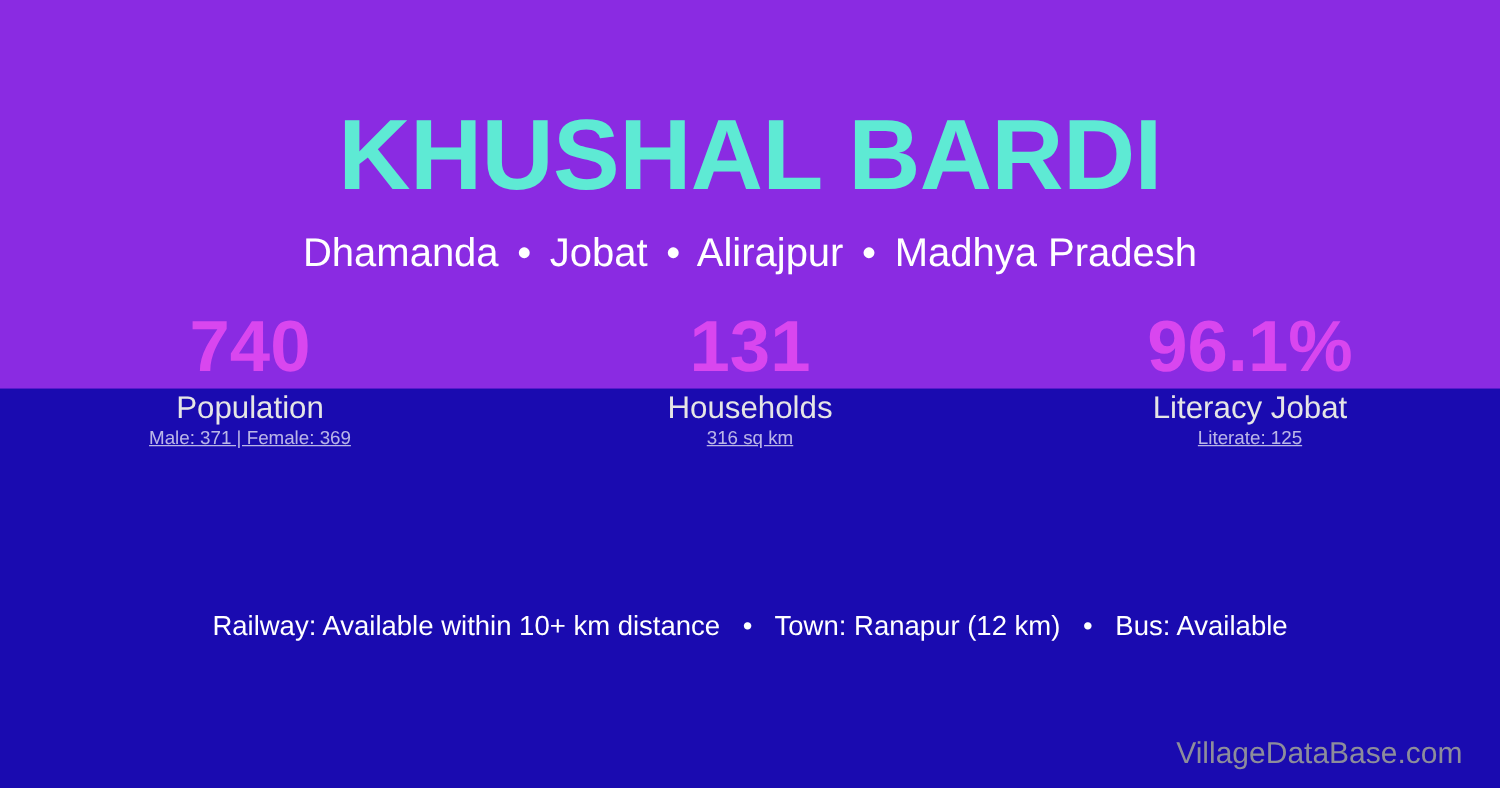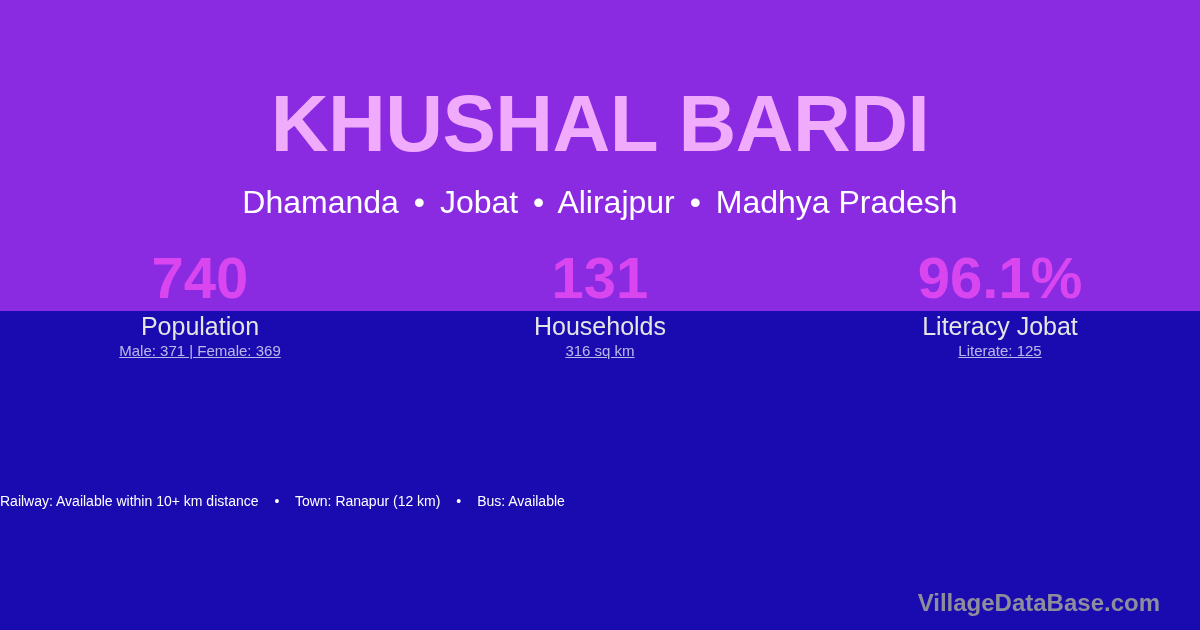--- a/index.html
+++ b/index.html
@@ -50,21 +50,21 @@
     text-align: center;
     z-index: 3;
   }
   .village-title {
     margin: 0;
     padding-top: 84px;
     font-size: 80px;
     font-weight: bold;
     line-height: 1.0;
     letter-spacing: -0.5px;
-    color: #f0abfc;
+    color: #5eead4;
     white-space: nowrap;
   }
   .village-subtitle {
     margin: 0;
     padding-top: 22px;
     font-size: 32px;
     font-weight: normal;
     line-height: 1.0;
     color: #ffffff;
     white-space: nowrap;
@@ -111,38 +111,39 @@
     white-space: nowrap;
     text-decoration: underline;
   }
 
   
   .amenities {
     position: absolute;
     left: 0;
     top: 487px;
     width: 1200px;
-    font-size: 14px;
+    text-align: center;
+    font-size: 22px;
     line-height: 28px;
     color: #ffffff;
     white-space: nowrap;
     z-index: 4;
   }
   .amenities .sep-dot {
     padding: 0 12px;
     color: #ffffff;
   }
 
   
   .brand {
     position: absolute;
-    right: 40px;
+    right: 30px;
     bottom: 12px;
     font-size: 24px;
-    font-weight: bold;
+    font-weight: normal;
     line-height: 30px;
     color: #8d8d9b;
     white-space: nowrap;
     z-index: 4;
   }
 </style>
 </head>
 <body>
 
 <div class="card">

